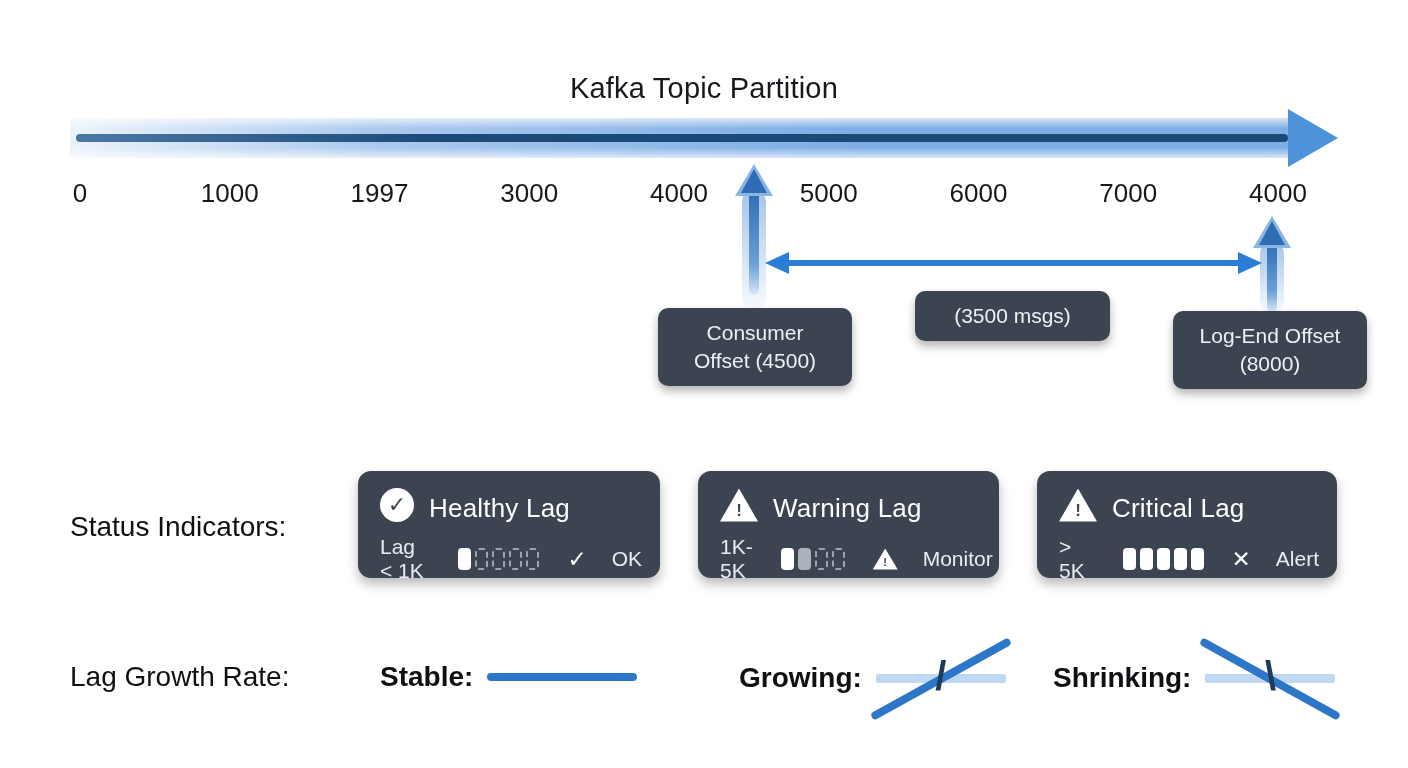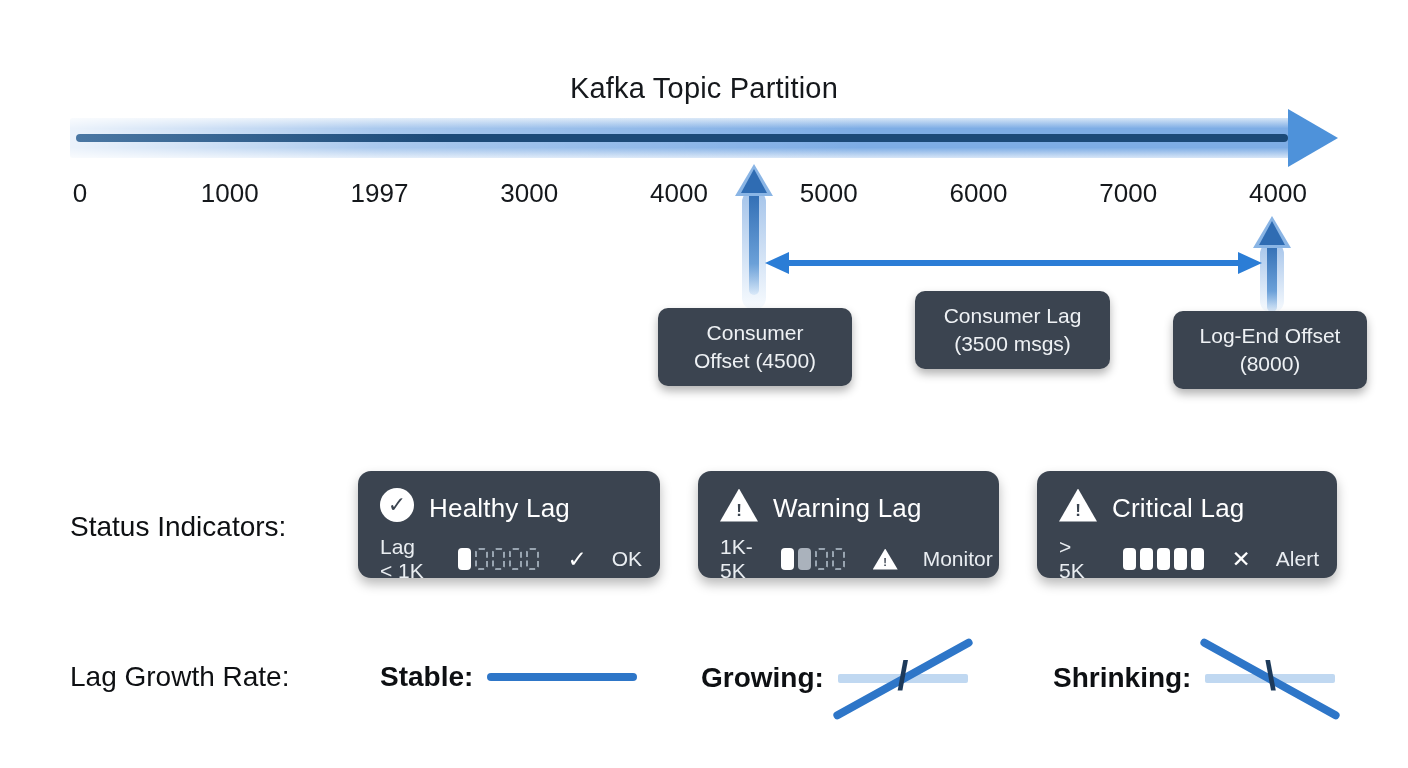--- a/index.html
+++ b/index.html
@@ -67,21 +67,21 @@
   .blocks{display:flex;align-items:center;gap:4px;margin:0 3px;}
   .blk{display:inline-block;width:13px;height:22px;border-radius:4px;box-sizing:border-box;}
   .blk.solid-white{background:#ffffff;}
   .blk.solid-gray{background:#aab2bc;}
   .blk.dashed{border:2px dashed #99a5b1;background:transparent;}
   .result-glyph{font-size:23px;color:#ffffff;}
   
   #growth-label{left:70px;top:661px;}
   .growth-item{position:absolute;display:flex;align-items:center;gap:14px;font-weight:bold;}
   #g-stable{left:380px;top:661px;}
-  #g-growing{left:701px;top:638px;}
+  #g-growing{left:739px;top:638px;}
   #g-shrinking{left:1053px;top:638px;}
   .growth-item .lbl{font-size:28px;color:#0e1013;}
   .stable-line{width:150px;height:8px;border-radius:4px;background:#2e76c8;}
   .trend{position:relative;width:130px;height:80px;}
   .trend .band{position:absolute;left:0;right:0;top:36px;height:9px;border-radius:2px;background:#c0d8f1;}
   .trend .diag{position:absolute;left:-14px;top:37px;width:158px;height:8px;border-radius:4px;background:#2e76c8;}
   .trend.up .diag{transform:rotate(-29deg);}
   .trend.down .diag{transform:rotate(29deg);}
   .trend .gl{position:absolute;left:50%;top:50%;transform:translate(-50%,-54%);
     font-size:40px;color:#1d3a5a;}
@@ -127,21 +127,20 @@
     <span class="hl"></span>
     <span class="line"></span>
     <span class="hr"></span>
   </div>
 
   <div class="callout" id="co-box">
     <div>Consumer</div>
     <div>Offset (4500)</div>
   </div>
   <div class="callout" id="cl-box">
-    <div>Consumer Lag</div>
     <div>(3500 msgs)</div>
   </div>
   <div class="callout" id="le-box">
     <div>Log-End Offset</div>
     <div>(8000)</div>
   </div>
 
   <div class="row-label" id="status-label">Status Indicators:</div>
 
   <div class="card" id="card-healthy">

